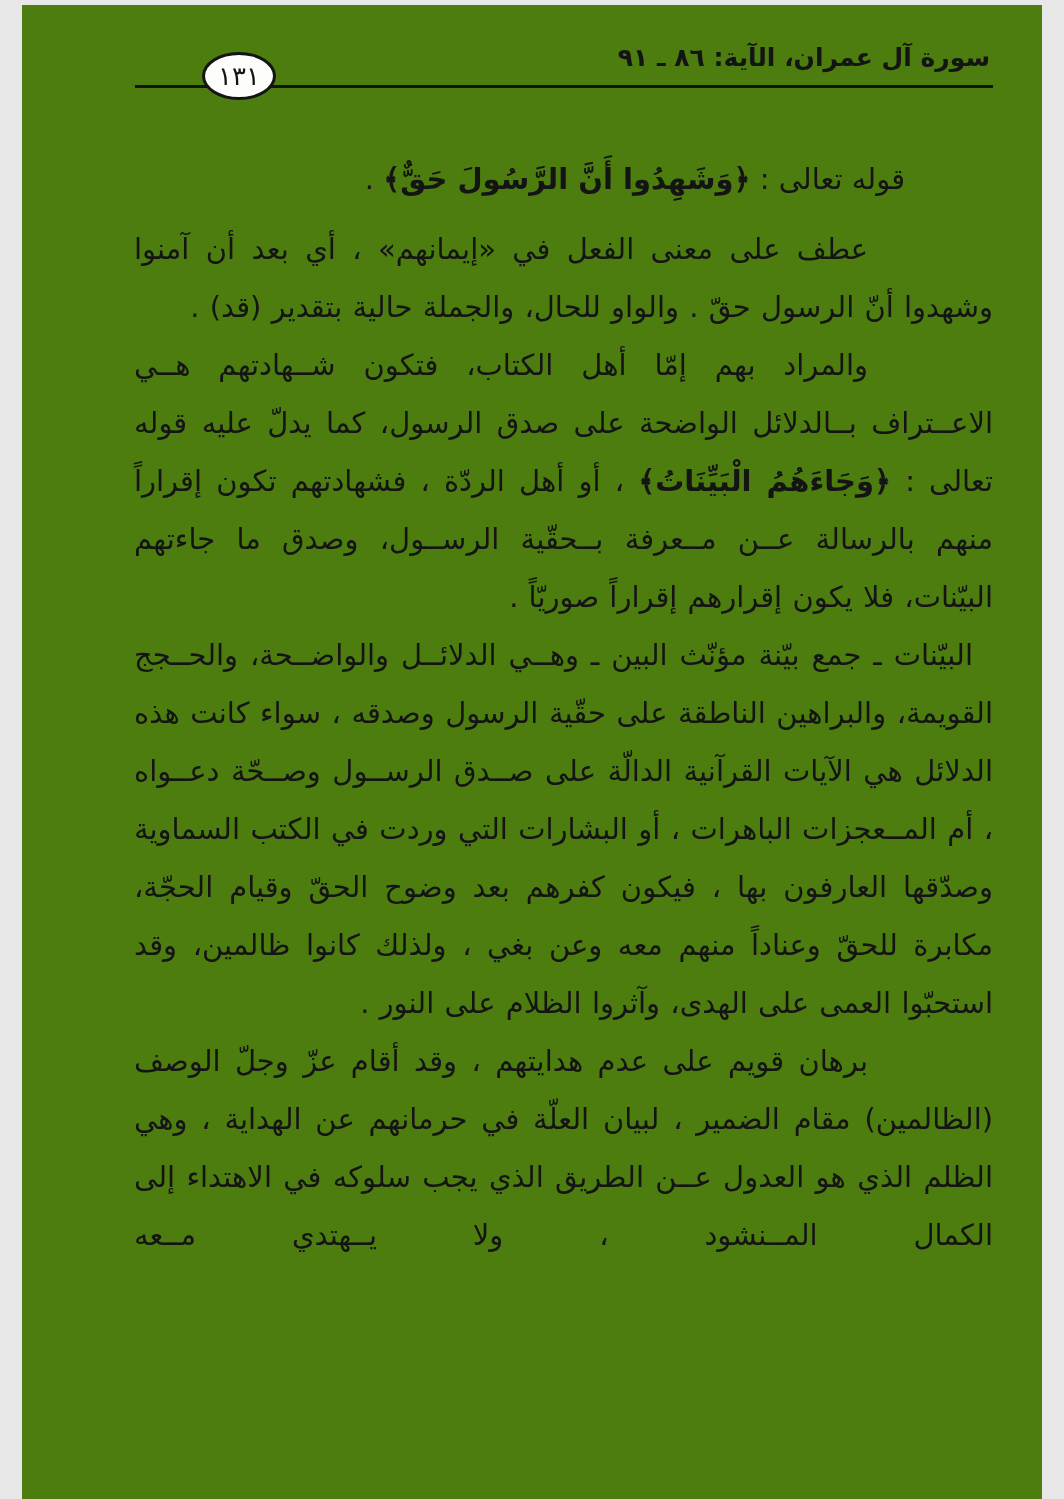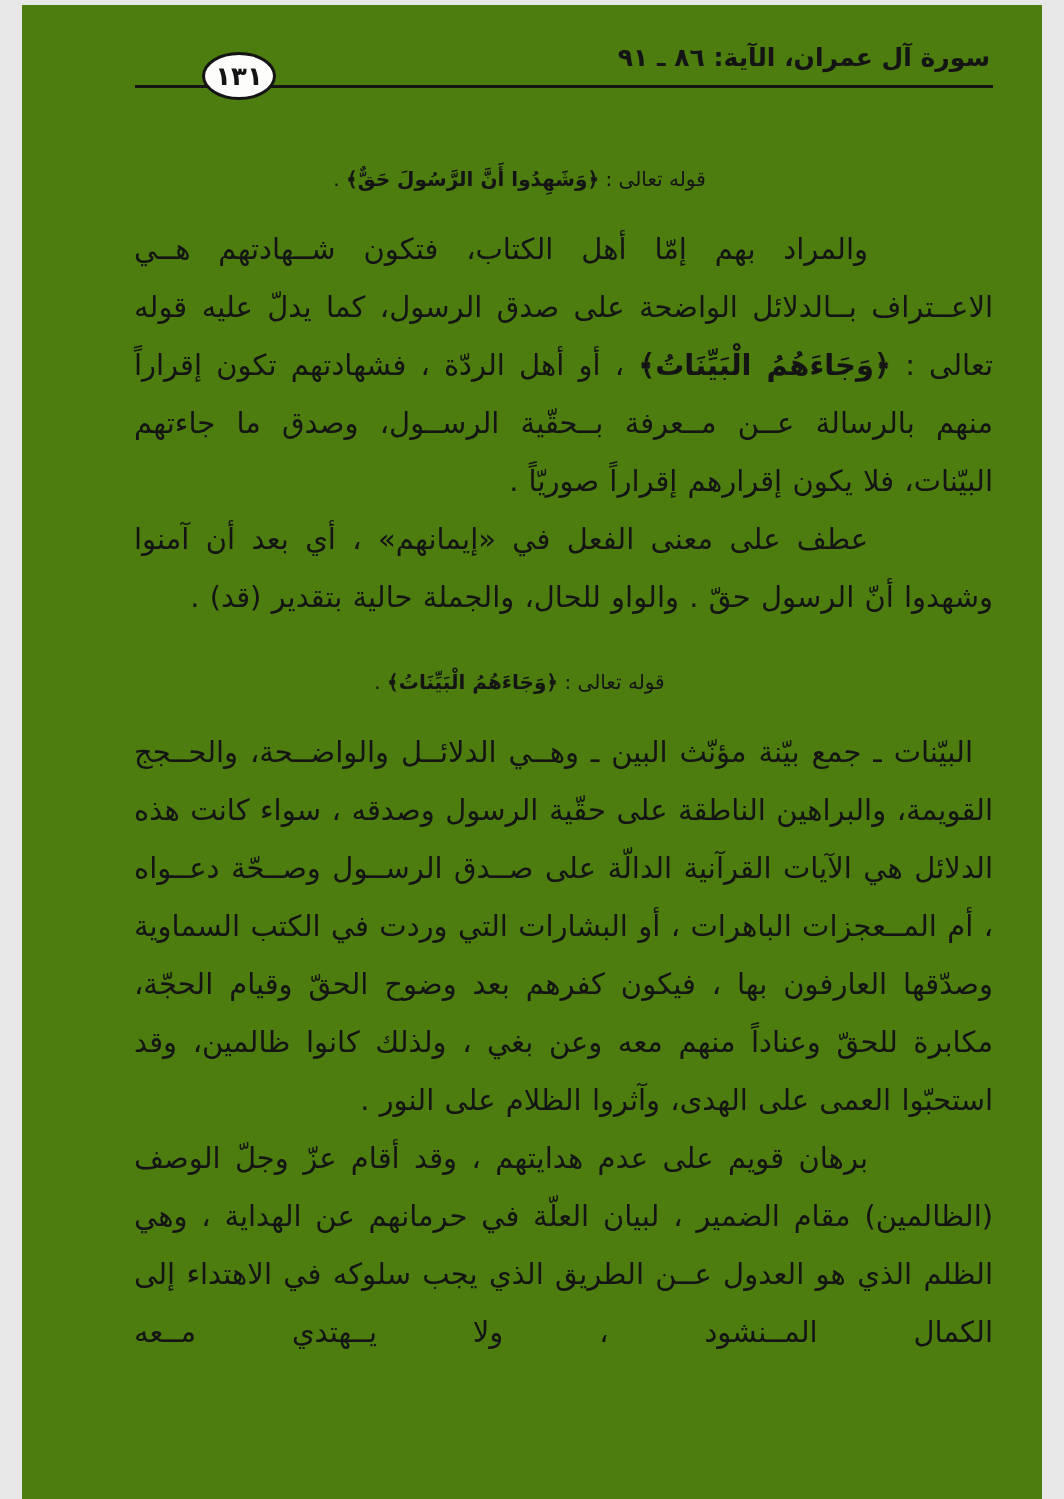--- a/index.html
+++ b/index.html
@@ -41,21 +41,21 @@
     left: 180px;
     width: 74px;
     height: 48px;
     background: #fdfdfb;
     border: 3px solid #141414;
     border-radius: 50%;
     display: flex;
     align-items: center;
     justify-content: center;
     font-size: 26px;
-    font-weight: bold;
+    font-weight: normal;
     z-index: 2;
   }
 
   
   .page-body {
     position: absolute;
     top: 118px;
     right: 49px;
     left: 112px;
   }
@@ -63,26 +63,26 @@
     font-size: 29px;
     line-height: 58px;
     text-align: justify;
     word-spacing: 1px;
   }
   .indent-lg { text-indent: 125px; }
   .indent-sm { text-indent: 20px; }
   .justify-last { text-align-last: justify; }
 
   .quote-heading {
-    font-size: 20px;
+    font-size: 29px;
     line-height: 58px;
     text-indent: 88px;
     margin-top: 27px;
     margin-bottom: 12px;
-    text-align: center;
+    text-align: right;
   }
   .quran { font-weight: bold; }
 </style>
 </head>
 <body>
 
 <div class="page">
 
   <header>
     <div class="running-title">سورة آل عمران، الآية: ٨٦ ـ ٩١</div>
@@ -90,25 +90,24 @@
     <div class="page-number-badge">
       <span>١٣١</span>
     </div>
   </header>
 
   <main class="page-body">
 
 
     <p class="quote-heading"><span>قوله تعالى : </span><span class="quran">﴿وَشَهِدُوا أَنَّ الرَّسُولَ حَقٌّ﴾</span><span> .</span></p>
 
+    <p class="para indent-lg">عطف على معنى الفعل في «إيمانهم» ، أي بعد أن آمنوا وشهدوا أنّ الرسول حقّ . والواو للحال، والجملة حالية بتقدير (قد) .</p>
+
     <p class="para indent-lg"><span>والمراد بهم إمّا أهل الكتاب، فتكون شــهادتهم هــي الاعــتراف بــالدلائل الواضحة على صدق الرسول، كما يدلّ عليه قوله تعالى : </span><span class="quran">﴿وَجَاءَهُمُ الْبَيِّنَاتُ﴾</span><span> ، أو أهل الردّة ، فشهادتهم تكون إقراراً منهم بالرسالة عــن مــعرفة بــحقّية الرســول، وصدق ما جاءتهم البيّنات، فلا يكون إقرارهم إقراراً صوريّاً .</span></p>
 
-    <p class="para indent-lg">عطف على معنى الفعل في «إيمانهم» ، أي بعد أن آمنوا وشهدوا أنّ الرسول حقّ . والواو للحال، والجملة حالية بتقدير (قد) .</p>
-
-    <p class="quote-heading"><span>قوله تعالى : </span><span class="quran">﴿وَجَاءَهُمُ الْبَيِّنَاتُ﴾</span><span> .</span></p>
 
     <p class="para indent-sm">البيّنات ـ جمع بيّنة مؤنّث البين ـ وهــي الدلائــل والواضــحة، والحــجج القويمة، والبراهين الناطقة على حقّية الرسول وصدقه ، سواء كانت هذه الدلائل هي الآيات القرآنية الدالّة على صــدق الرســول وصــحّة دعــواه ، أم المــعجزات الباهرات ، أو البشارات التي وردت في الكتب السماوية وصدّقها العارفون بها ، فيكون كفرهم بعد وضوح الحقّ وقيام الحجّة، مكابرة للحقّ وعناداً منهم معه وعن بغي ، ولذلك كانوا ظالمين، وقد استحبّوا العمى على الهدى، وآثروا الظلام على النور .</p>
 
 
     <p class="para indent-lg justify-last">برهان قويم على عدم هدايتهم ، وقد أقام عزّ وجلّ الوصف (الظالمين) مقام الضمير ، لبيان العلّة في حرمانهم عن الهداية ، وهي الظلم الذي هو العدول عــن الطريق الذي يجب سلوكه في الاهتداء إلى الكمال المــنشود ، ولا يــهتدي مــعه</p>
 
   </main>
 </div>
 
 </body></html>

